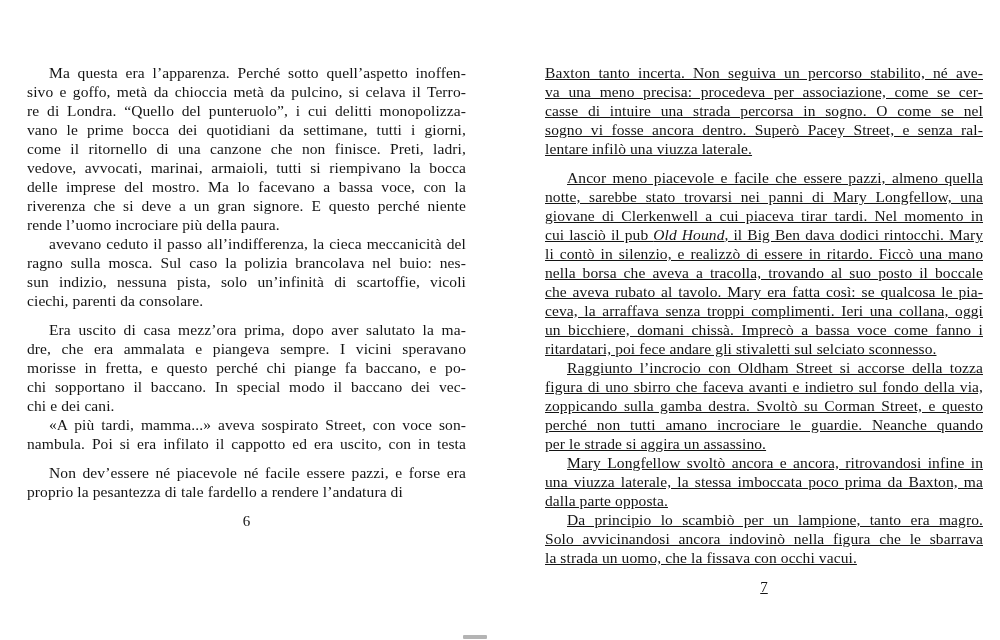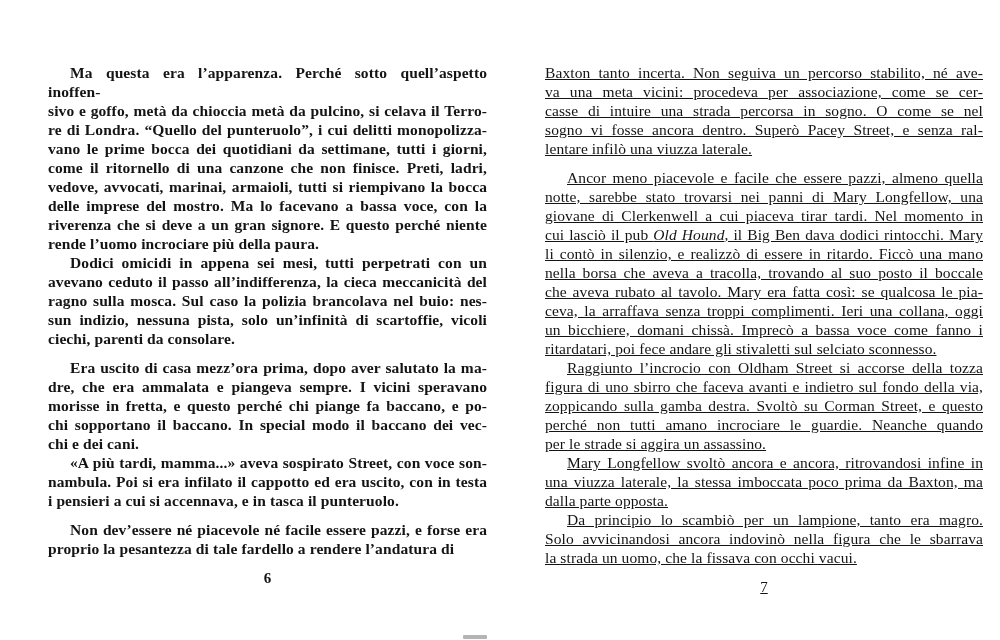--- a/index.html
+++ b/index.html
@@ -12,21 +12,21 @@
   }
   body {
     position: relative;
     font-family: "Liberation Serif", serif;
     color: #141414;
   }
   .page {
     position: absolute;
     top: 63px;
   }
-  .page.left  { left: 48px;  width: 439px; font-weight: bold; }
+  .page.left  { left: 27px;  width: 439px; }
   .page.right { left: 545px; width: 438px; text-decoration: underline; }
   .page-text .para { margin: 0; }
   .page-text .para.space-before { margin-top: 10px; }
   .line {
     font-size: 15.5px;
     line-height: 19px;
     text-align: justify;
     text-align-last: justify;
     white-space: normal;
     letter-spacing: 0.1px;
@@ -62,51 +62,49 @@
         <div class="line">sivo e goffo, metà da chioccia metà da pulcino, si celava il Terro-</div>
         <div class="line">re di Londra. “Quello del punteruolo”, i cui delitti monopolizza-</div>
         <div class="line">vano le prime bocca dei quotidiani da settimane, tutti i giorni,</div>
         <div class="line">come il ritornello di una canzone che non finisce. Preti, ladri,</div>
         <div class="line">vedove, avvocati, marinai, armaioli, tutti si riempivano la bocca</div>
         <div class="line">delle imprese del mostro. Ma lo facevano a bassa voce, con la</div>
         <div class="line">riverenza che si deve a un gran signore. E questo perché niente</div>
         <div class="line last">rende l’uomo incrociare più della paura.</div>
       </div>
       <div class="para indent">
-        <div class="line">Dodici omicidi in appena sei mesi, tutti perpetrati con un</div>
         <div class="line">avevano ceduto il passo all’indifferenza, la cieca meccanicità del</div>
         <div class="line">ragno sulla mosca. Sul caso la polizia brancolava nel buio: nes-</div>
         <div class="line">sun indizio, nessuna pista, solo un’infinità di scartoffie, vicoli</div>
         <div class="line last">ciechi, parenti da consolare.</div>
       </div>
       <div class="para indent space-before">
         <div class="line">Era uscito di casa mezz’ora prima, dopo aver salutato la ma-</div>
         <div class="line">dre, che era ammalata e piangeva sempre. I vicini speravano</div>
         <div class="line">morisse in fretta, e questo perché chi piange fa baccano, e po-</div>
         <div class="line">chi sopportano il baccano. In special modo il baccano dei vec-</div>
         <div class="line last">chi e dei cani.</div>
       </div>
       <div class="para indent">
         <div class="line">«A più tardi, mamma...» aveva sospirato Street, con voce son-</div>
         <div class="line">nambula. Poi si era infilato il cappotto ed era uscito, con in testa</div>
-        <div class="line last">i pensieri a cui si accennava, e in tasca il punteruolo.</div>
       </div>
       <div class="para indent space-before">
         <div class="line">Non dev’essere né piacevole né facile essere pazzi, e forse era</div>
         <div class="line last">proprio la pesantezza di tale fardello a rendere l’andatura di</div>
       </div>
     </div>
   <div class="page-number">6</div>
 </section>
 
 <section class="page right">
   <div class="page-text" id="page-right-content">
       <div class="para">
         <div class="line">Baxton tanto incerta. Non seguiva un percorso stabilito, né ave-</div>
-        <div class="line">va una meta vicini: procedeva per associazione, come se cer-</div>
+        <div class="line">va una meno precisa: procedeva per associazione, come se cer-</div>
         <div class="line">casse di intuire una strada percorsa in sogno. O come se nel</div>
         <div class="line">sogno vi fosse ancora dentro. Superò Pacey Street, e senza ral-</div>
         <div class="line last">lentare infilò una viuzza laterale.</div>
       </div>
       <div class="para indent space-before">
         <div class="line">Ancor meno piacevole e facile che essere pazzi, almeno quella</div>
         <div class="line">notte, sarebbe stato trovarsi nei panni di Mary Longfellow, una</div>
         <div class="line">giovane di Clerkenwell a cui piaceva tirar tardi. Nel momento in</div>
         <div class="line">cui lasciò il pub <i>Old Hound</i>, il Big Ben dava dodici rintocchi. Mary</div>
         <div class="line">li contò in silenzio, e realizzò di essere in ritardo. Ficcò una mano</div>

